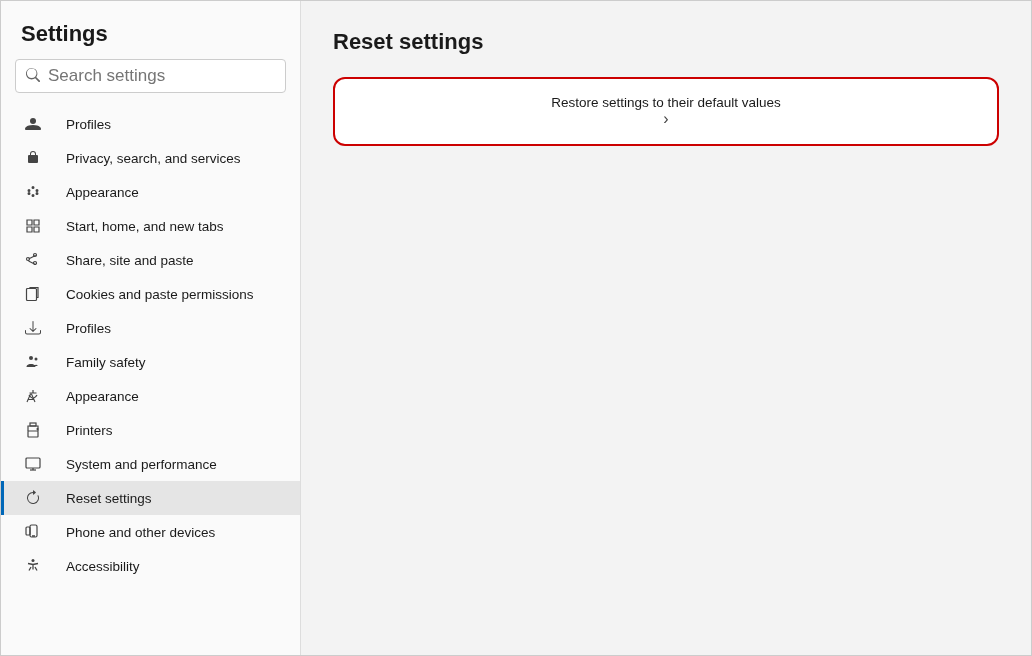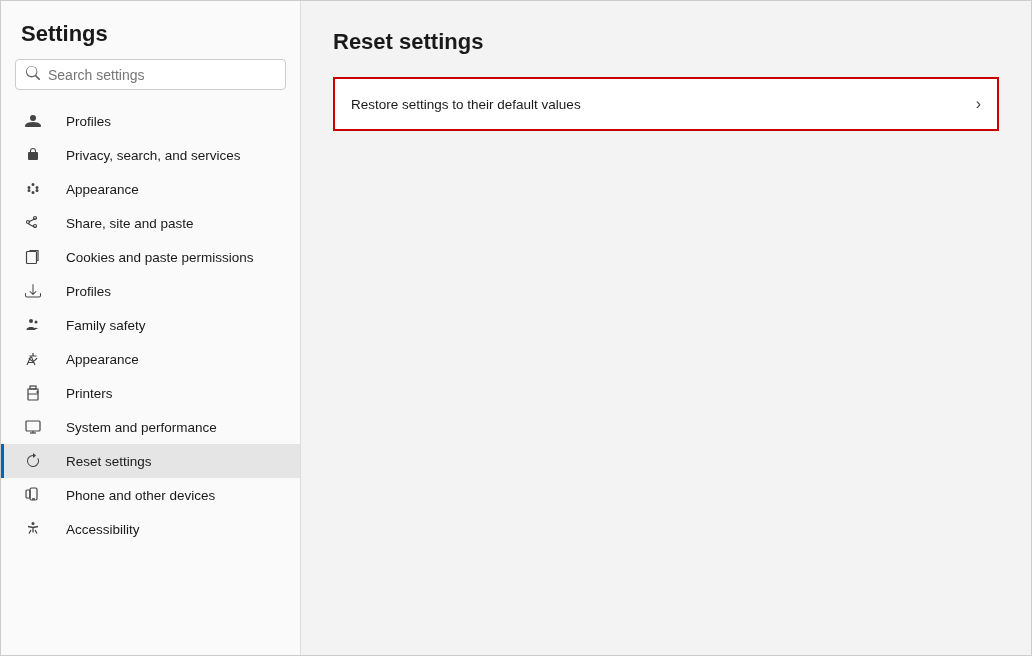--- a/index.html
+++ b/index.html
@@ -43,21 +43,21 @@
       align-items: center;
       border: 1px solid #ccc;
       border-radius: 4px;
       padding: 6px 10px;
       background: #fff;
       gap: 8px;
     }
     .search-box input {
       border: none;
       outline: none;
-      font-size: 14px;
+      font-size: 17px;
       color: #555;
       width: 100%;
       background: transparent;
     }
     .search-icon-svg {
       color: #666;
       flex-shrink: 0;
     }
     .nav-list {
       list-style: none;
@@ -97,27 +97,28 @@
     }
     .page-title {
       font-size: 22px;
       font-weight: 600;
       color: #1a1a1a;
       margin-bottom: 22px;
     }
     .reset-card {
       background: #fff;
       border: 2px solid #c00;
-      border-radius: 0;
+      border-radius: 12px;
       display: flex;
       align-items: center;
       justify-content: space-between;
       padding: 16px 16px;
       cursor: pointer;
       max-width: 670px;
+      flex-direction: column;
     }
     .reset-card-text {
       font-size: 13.5px;
       color: #1a1a1a;
     }
     .chevron-right {
       color: #444;
       font-size: 16px;
     }
   </style>
@@ -161,20 +162,28 @@
       <span class="nav-icon">
             <svg width="16" height="16" viewBox="0 0 16 16" fill="#444">
               <path d="M8 5a1.5 1.5 0 1 0 0-3 1.5 1.5 0 0 0 0 3zm4 3a1.5 1.5 0 1 0 0-3 1.5 1.5 0 0 0 0 3zM4 8a1.5 1.5 0 1 0 0-3 1.5 1.5 0 0 0 0 3zm8 3a1.5 1.5 0 1 0 0-3 1.5 1.5 0 0 0 0 3zM4 11a1.5 1.5 0 1 0 0-3 1.5 1.5 0 0 0 0 3zm4 2a1.5 1.5 0 1 0 0-3 1.5 1.5 0 0 0 0 3z"></path>
             </svg>
           </span>
       <span>Appearance</span>
     </li>
         <li class="nav-item">
       <span class="nav-icon">
             <svg width="16" height="16" viewBox="0 0 16 16" fill="#444">
+              <path d="M2 2h5v5H2V2zm0 7h5v5H2V9zm7-7h5v5H9V2zm0 7h5v5H9V9z" fill="none" stroke="#444" stroke-width="1.2"></path>
+            </svg>
+          </span>
+      <span>Start, home, and new tabs</span>
+    </li>
+        <li class="nav-item">
+      <span class="nav-icon">
+            <svg width="16" height="16" viewBox="0 0 16 16" fill="#444">
               <path d="M10 1.5a1.5 1.5 0 1 1 0 3 1.5 1.5 0 0 1 0-3zm-7 4a1.5 1.5 0 1 1 0 3 1.5 1.5 0 0 1 0-3zm7 4a1.5 1.5 0 1 1 0 3 1.5 1.5 0 0 1 0-3zM3.5 7l7-3.5M3.5 9l7 3.5" fill="none" stroke="#444" stroke-width="1.2"></path>
             </svg>
           </span>
       <span>Share, site and paste</span>
     </li>
         <li class="nav-item">
       <span class="nav-icon">
             <svg width="16" height="16" viewBox="0 0 16 16" fill="none" stroke="#444" stroke-width="1.2">
               <rect x="1.5" y="2.5" width="10" height="12" rx="1"></rect>
               <path d="M5 2.5V1.5h8v10h-1"></path>

